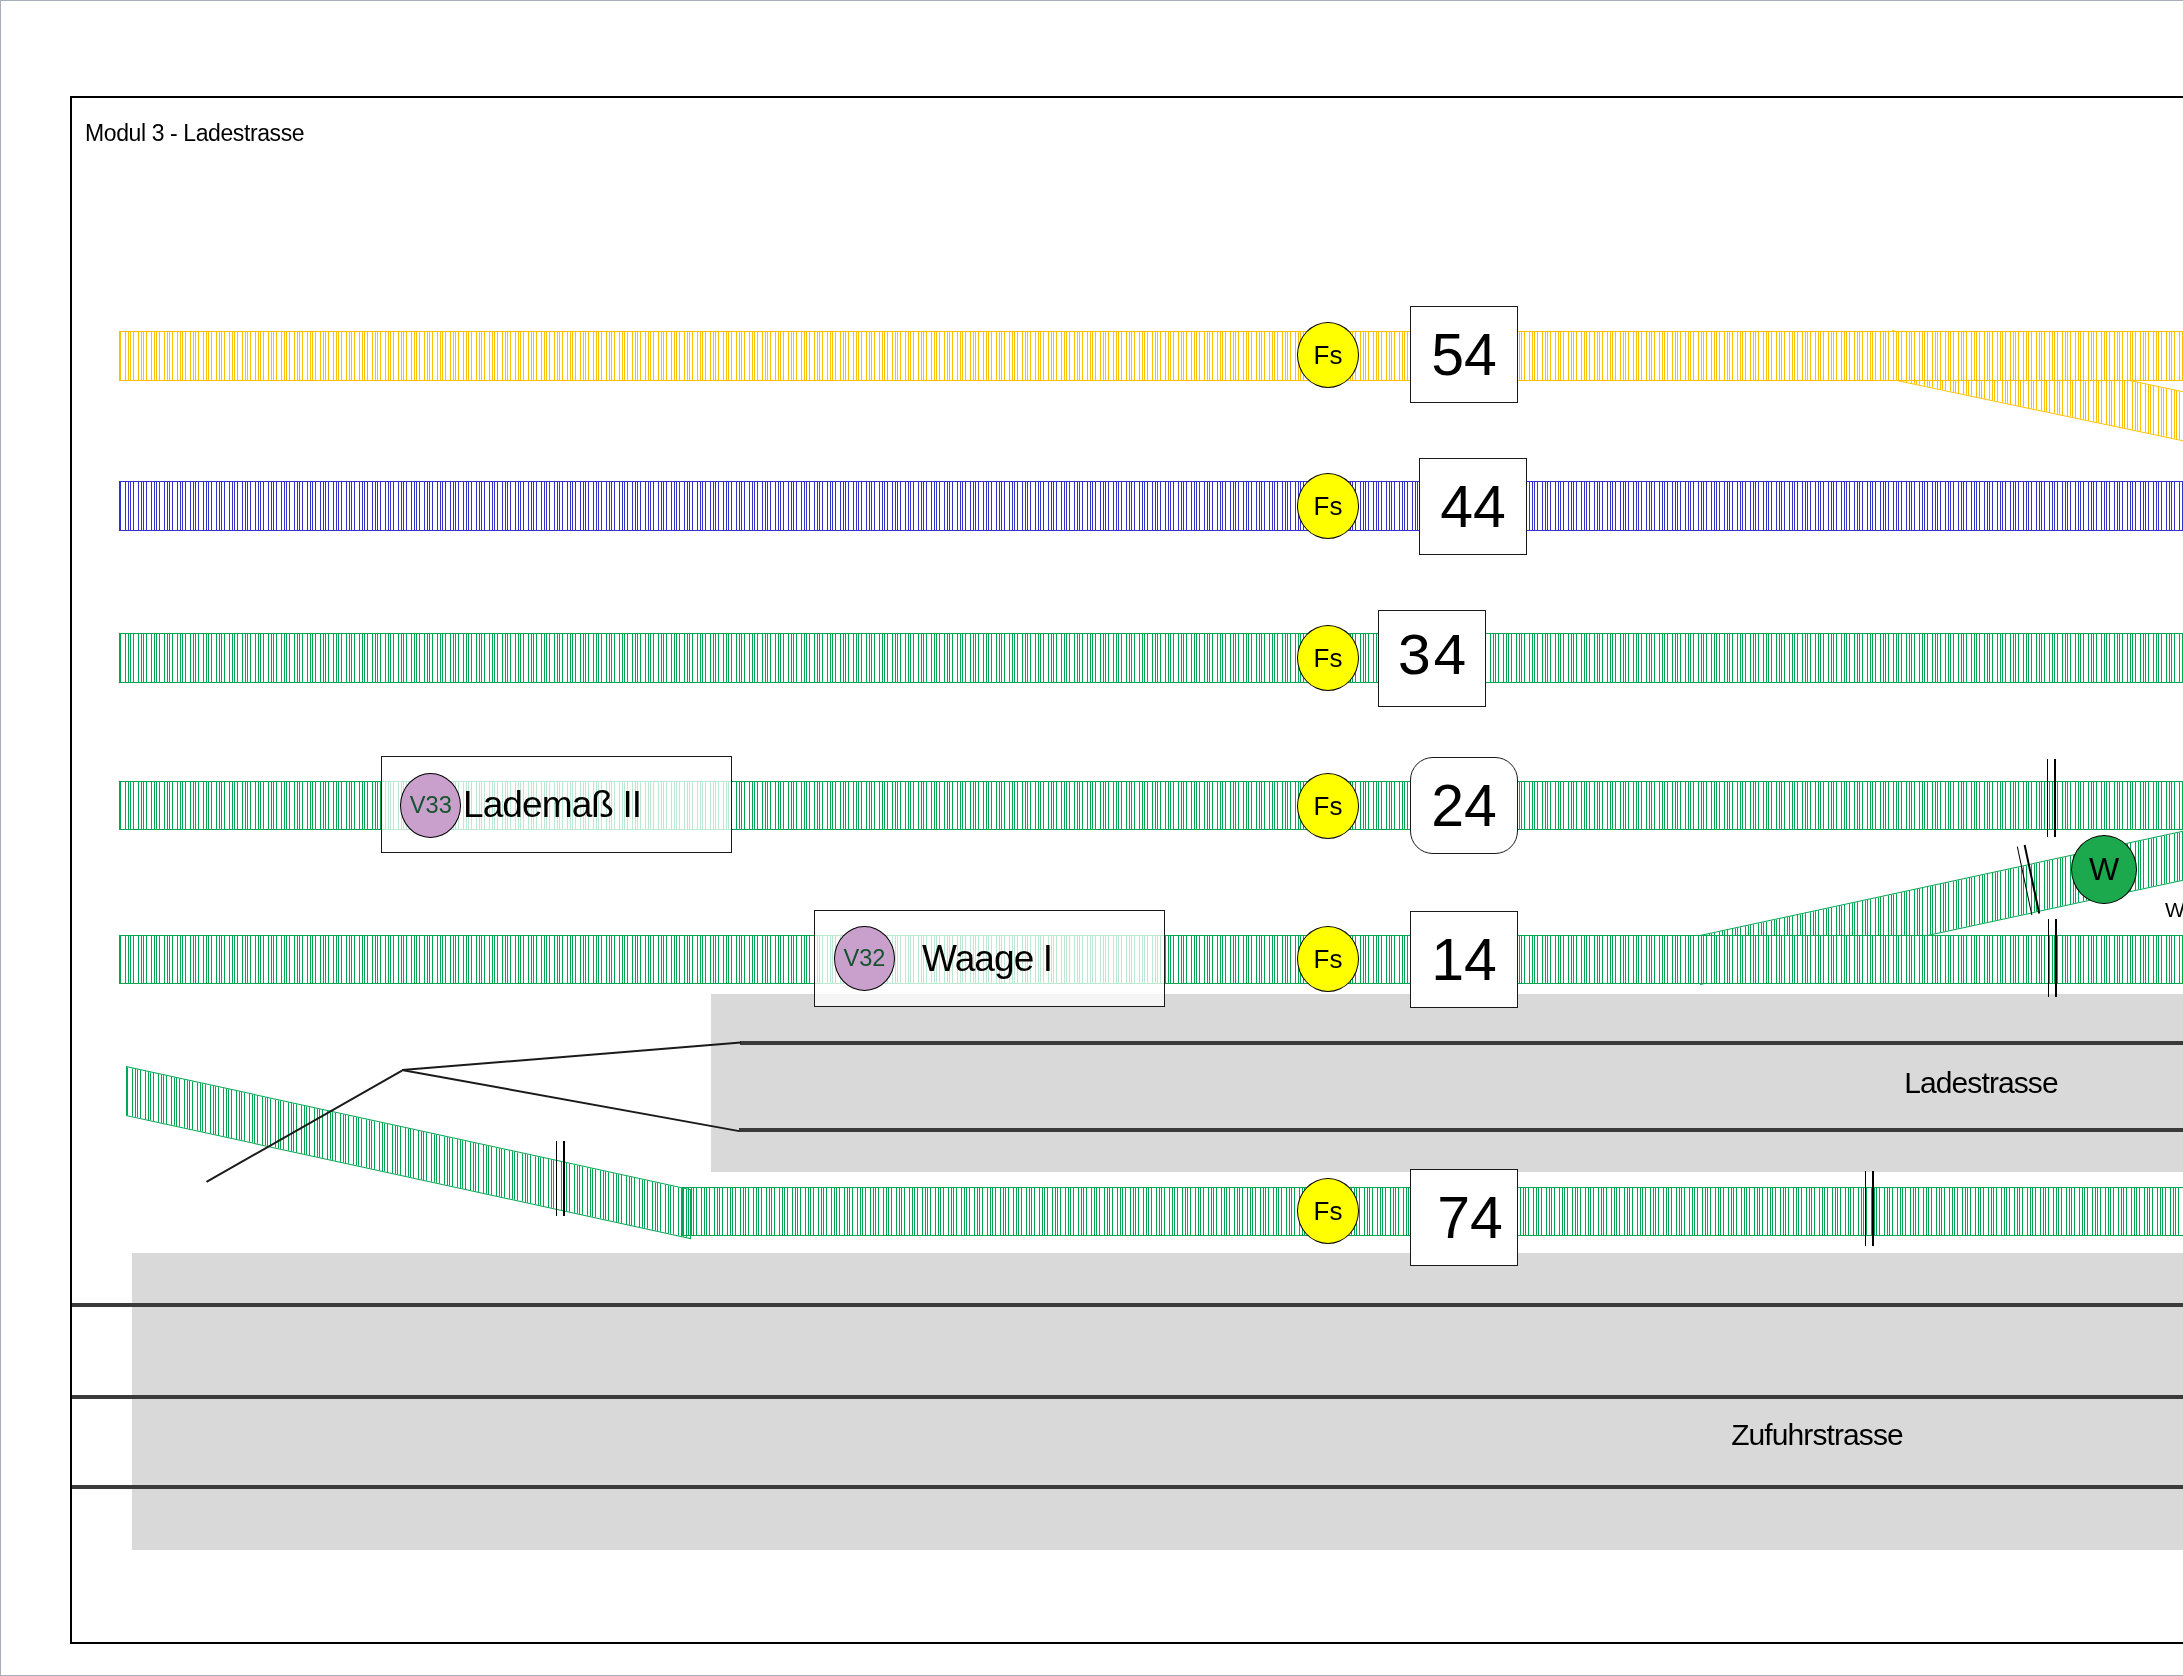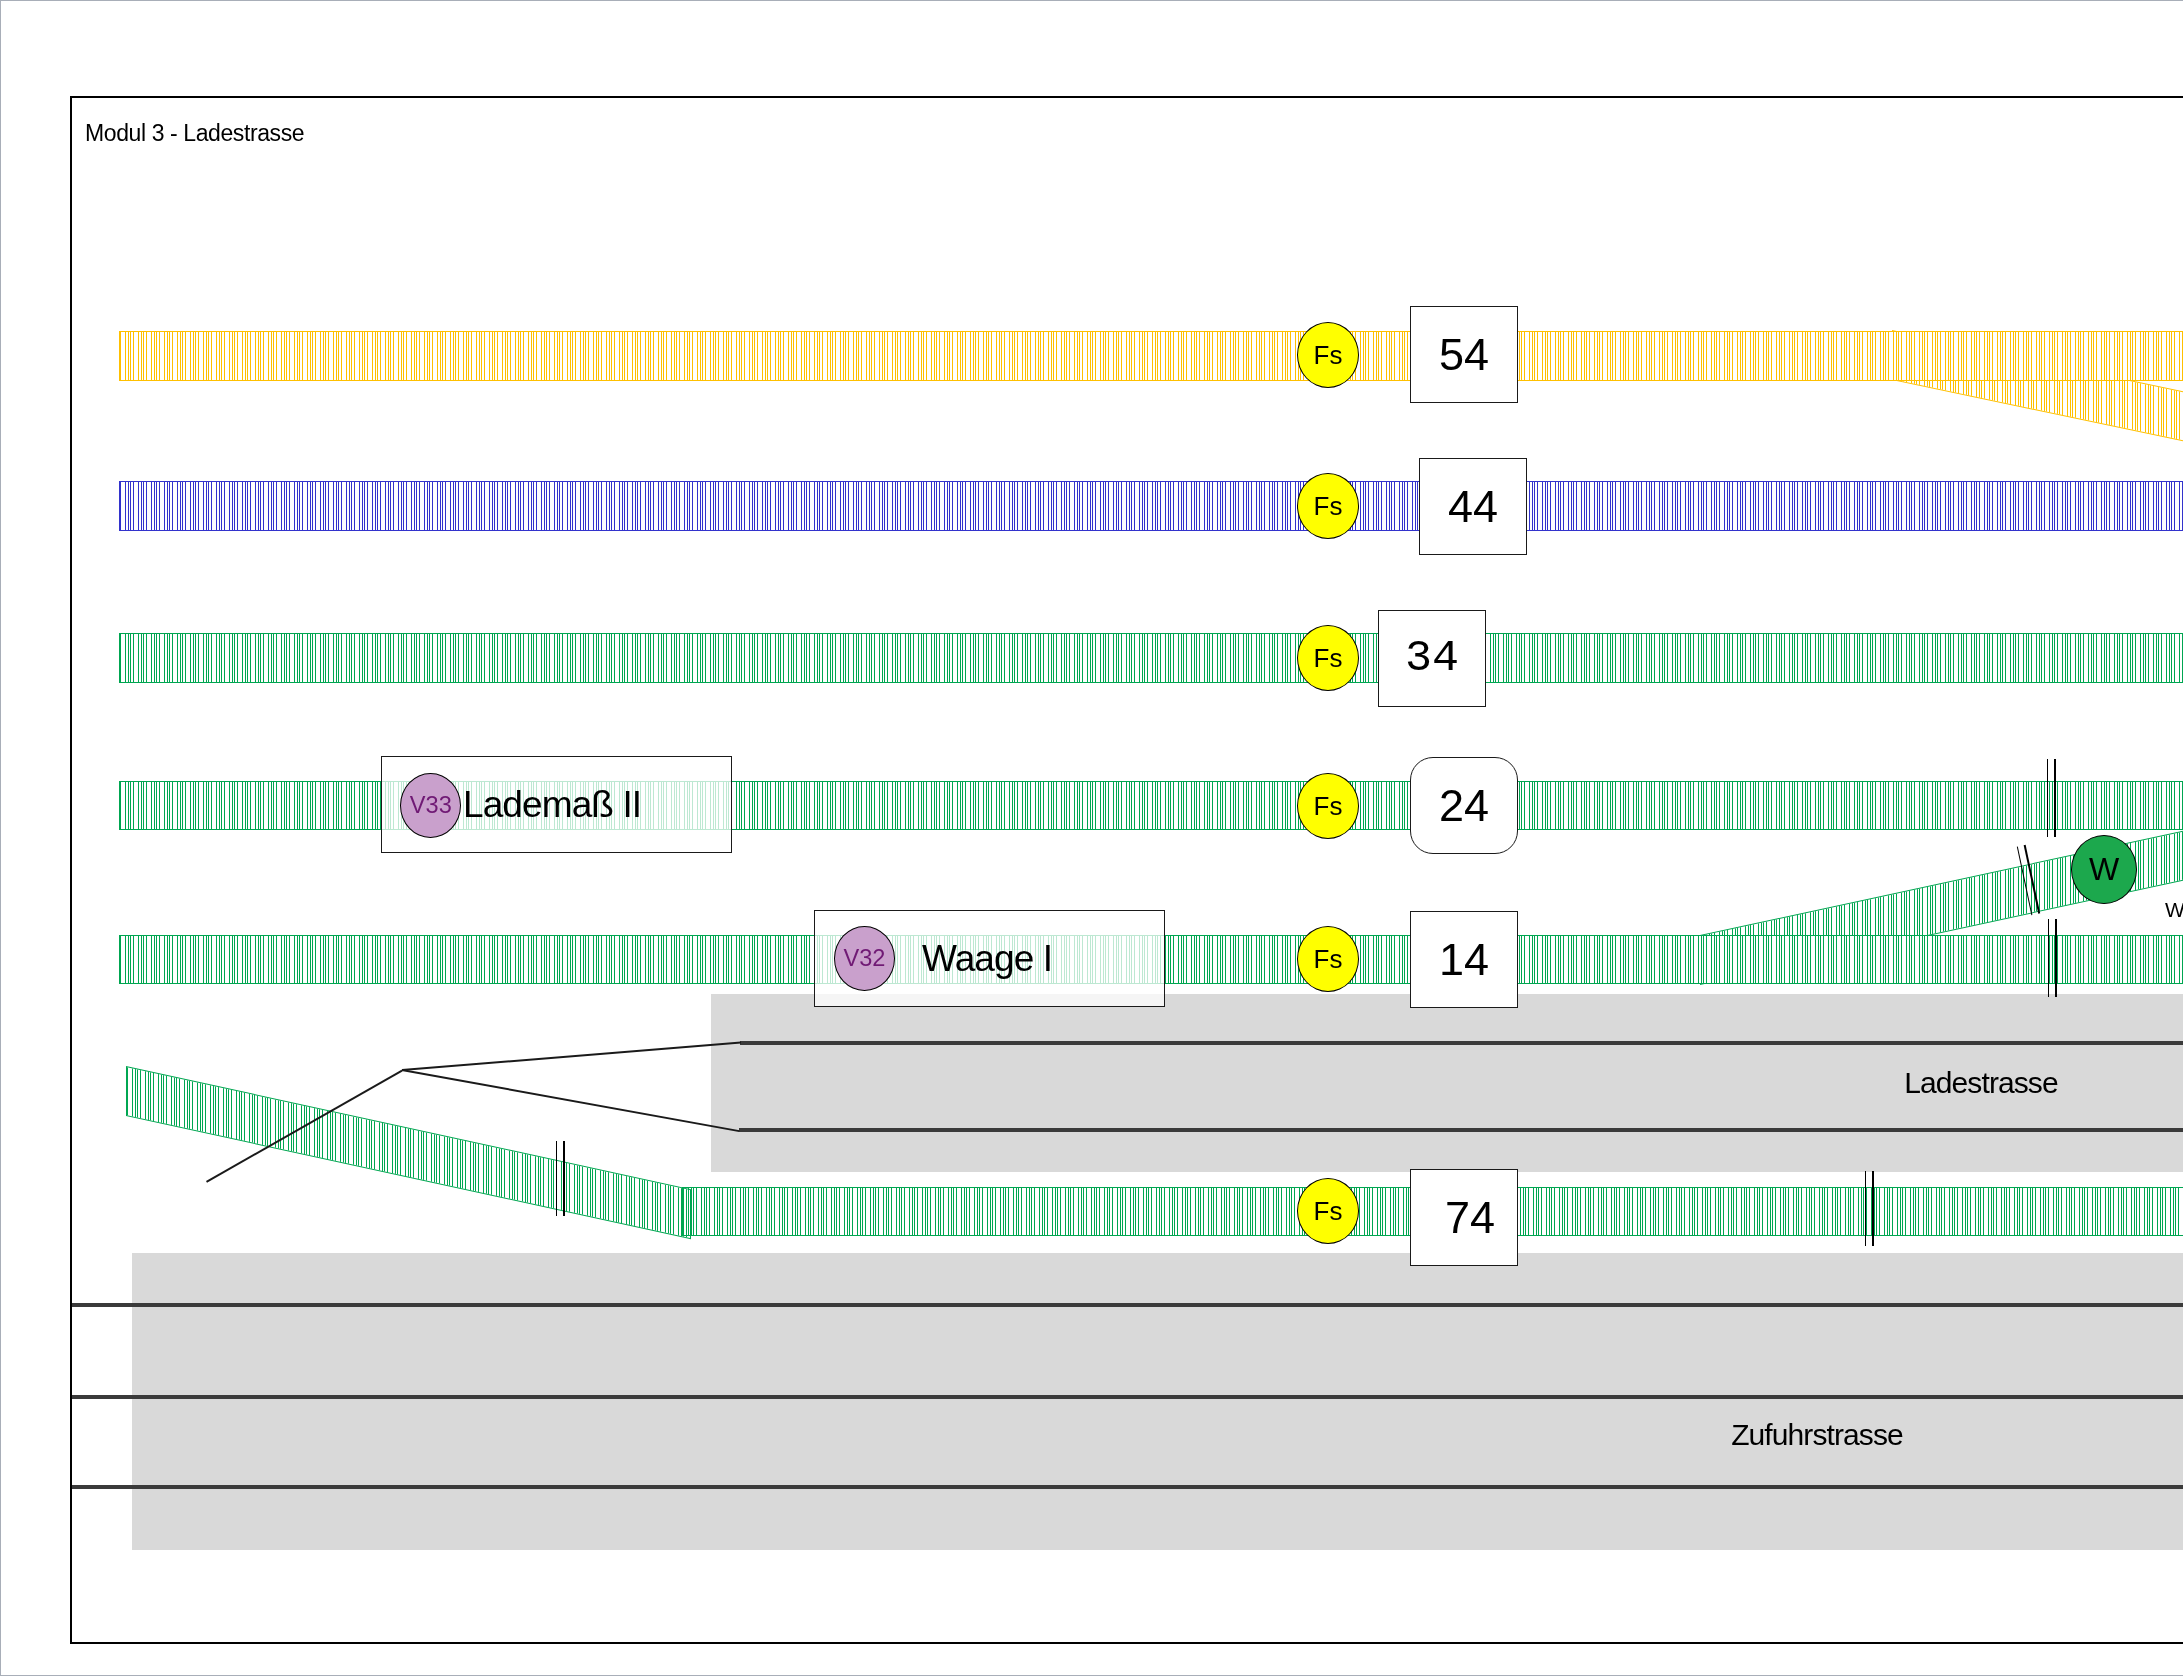--- a/index.html
+++ b/index.html
@@ -17,24 +17,24 @@
   .track{background-color:#fff;}
   .yellow{border:1.7px solid var(--track-yellow);background-image:repeating-linear-gradient(90deg,var(--track-yellow) 0 0.8px,rgba(255,255,255,0) 0.8px 2.6px);}
   .blue{border:1.7px solid var(--track-blue);background-image:repeating-linear-gradient(90deg,var(--track-blue) 0 0.8px,rgba(255,255,255,0) 0.8px 2.6px);}
   .green{border:1.7px solid var(--track-green);background-image:repeating-linear-gradient(90deg,var(--track-green) 0 0.8px,rgba(255,255,255,0) 0.8px 2.6px);}
   .diag{transform-origin:0 0;}
 
   .sig{position:absolute;width:62px;height:66px;border-radius:50%;background:var(--signal-yellow,#FFFF00);border:1.7px solid #000;box-sizing:border-box;display:flex;align-items:center;justify-content:center;font-size:26px;color:#000;}
   .wsig{position:absolute;width:66px;height:69px;border-radius:50%;background:var(--switch-green,#1CA84D);border:1.7px solid #000;box-sizing:border-box;display:flex;align-items:center;justify-content:center;font-size:32px;color:#000;}
   .wname{position:absolute;transform:translateY(-50%);font-size:21px;color:#000;white-space:nowrap;}
 
-  .block{position:absolute;width:108px;height:97px;background:#fff;border:1.7px solid #1a1a1a;box-sizing:border-box;display:flex;align-items:center;justify-content:center;font-size:45px;color:#000;}
+  .block{position:absolute;width:108px;height:97px;background:#fff;border:1.7px solid #1a1a1a;box-sizing:border-box;display:flex;align-items:center;justify-content:center;font-size:59px;color:#000;}
 
   .gatebox{position:absolute;width:351px;height:97px;background:rgba(255,255,255,0.74);border:1.7px solid #1a1a1a;box-sizing:border-box;}
-  .gate-ellipse{position:absolute;width:61px;height:65px;border-radius:50%;background:var(--gate-purple,#C9A0CC);border:1.3px solid #000;box-sizing:border-box;display:flex;align-items:center;justify-content:center;font-size:23.6px;color:#701a75;}
+  .gate-ellipse{position:absolute;width:61px;height:65px;border-radius:50%;background:var(--gate-purple,#C9A0CC);border:1.3px solid #000;box-sizing:border-box;display:flex;align-items:center;justify-content:center;font-size:23.6px;color:#14532d;}
   .gatename{position:absolute;top:50%;transform:translateY(-50%);font-size:37px;letter-spacing:-0.9px;color:#000;white-space:nowrap;}
 
   .slashes{position:absolute;width:8.7px;}
   .slashes i{position:absolute;top:0;bottom:0;width:1.3px;background:#000;}
   .slashes i:first-child{left:0;}
   .slashes i:last-child{left:7.4px;}
 </style>
 </head>
 <body>
 

